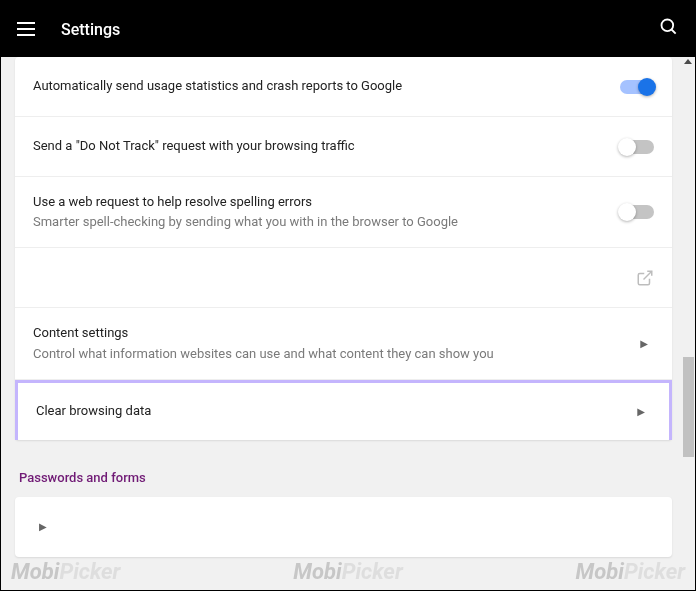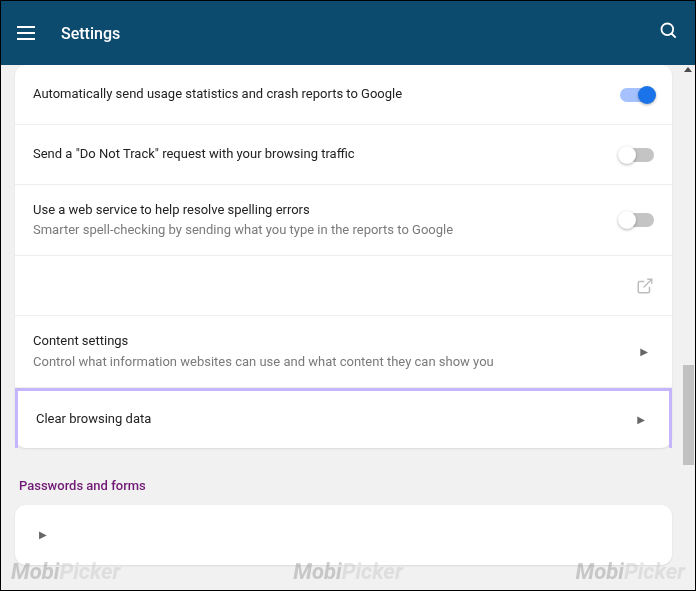--- a/index.html
+++ b/index.html
@@ -6,22 +6,22 @@
     body {
       font-family: 'Segoe UI', Roboto, Arial, sans-serif;
       background: #f1f1f1;
       width: 696px;
       height: 591px;
       overflow: hidden;
       position: relative;
       border: 1px solid #000;
     }
     .header {
-      background: #0c4a6e;
-      height: 64px;
+      background: #000000;
+      height: 56px;
       display: flex;
       align-items: center;
       padding: 0 16px;
       color: #fff;
     }
     .hamburger {
       width: 24px;
       height: 24px;
       display: flex;
       flex-direction: column;
@@ -73,21 +73,21 @@
       position: absolute;
       top: 300px;
       left: 1px;
       width: 11px;
       height: 100px;
       background: #c1c1c1;
       border-radius: 0;
     }
     .card {
       background: #fff;
-      border-radius: 11px;
+      border-radius: 4px;
       box-shadow: 0 1px 2px rgba(0,0,0,0.1);
       margin-bottom: 20px;
     }
     .setting-row {
       display: flex;
       align-items: center;
       padding: 16px 18px;
       border-bottom: 1px solid #eee;
       min-height: 60px;
     }
@@ -196,22 +196,22 @@
         <div class="setting-text">
           <div class="setting-title">Send a "Do Not Track" request with your browsing traffic</div>
         </div>
         <div class="toggle off">
             <div class="toggle-knob"></div>
           </div>
       </div>
 
       <div class="setting-row">
         <div class="setting-text">
-          <div class="setting-title">Use a web service to help resolve spelling errors</div>
-          <div class="setting-desc">Smarter spell-checking by sending what you type in the reports to Google</div>
+          <div class="setting-title">Use a web request to help resolve spelling errors</div>
+          <div class="setting-desc">Smarter spell-checking by sending what you with in the browser to Google</div>
         </div>
         <div class="toggle off">
             <div class="toggle-knob"></div>
           </div>
       </div>
 
       <div class="setting-row">
         <div class="setting-text">
         </div>
         <div class="external-icon">

